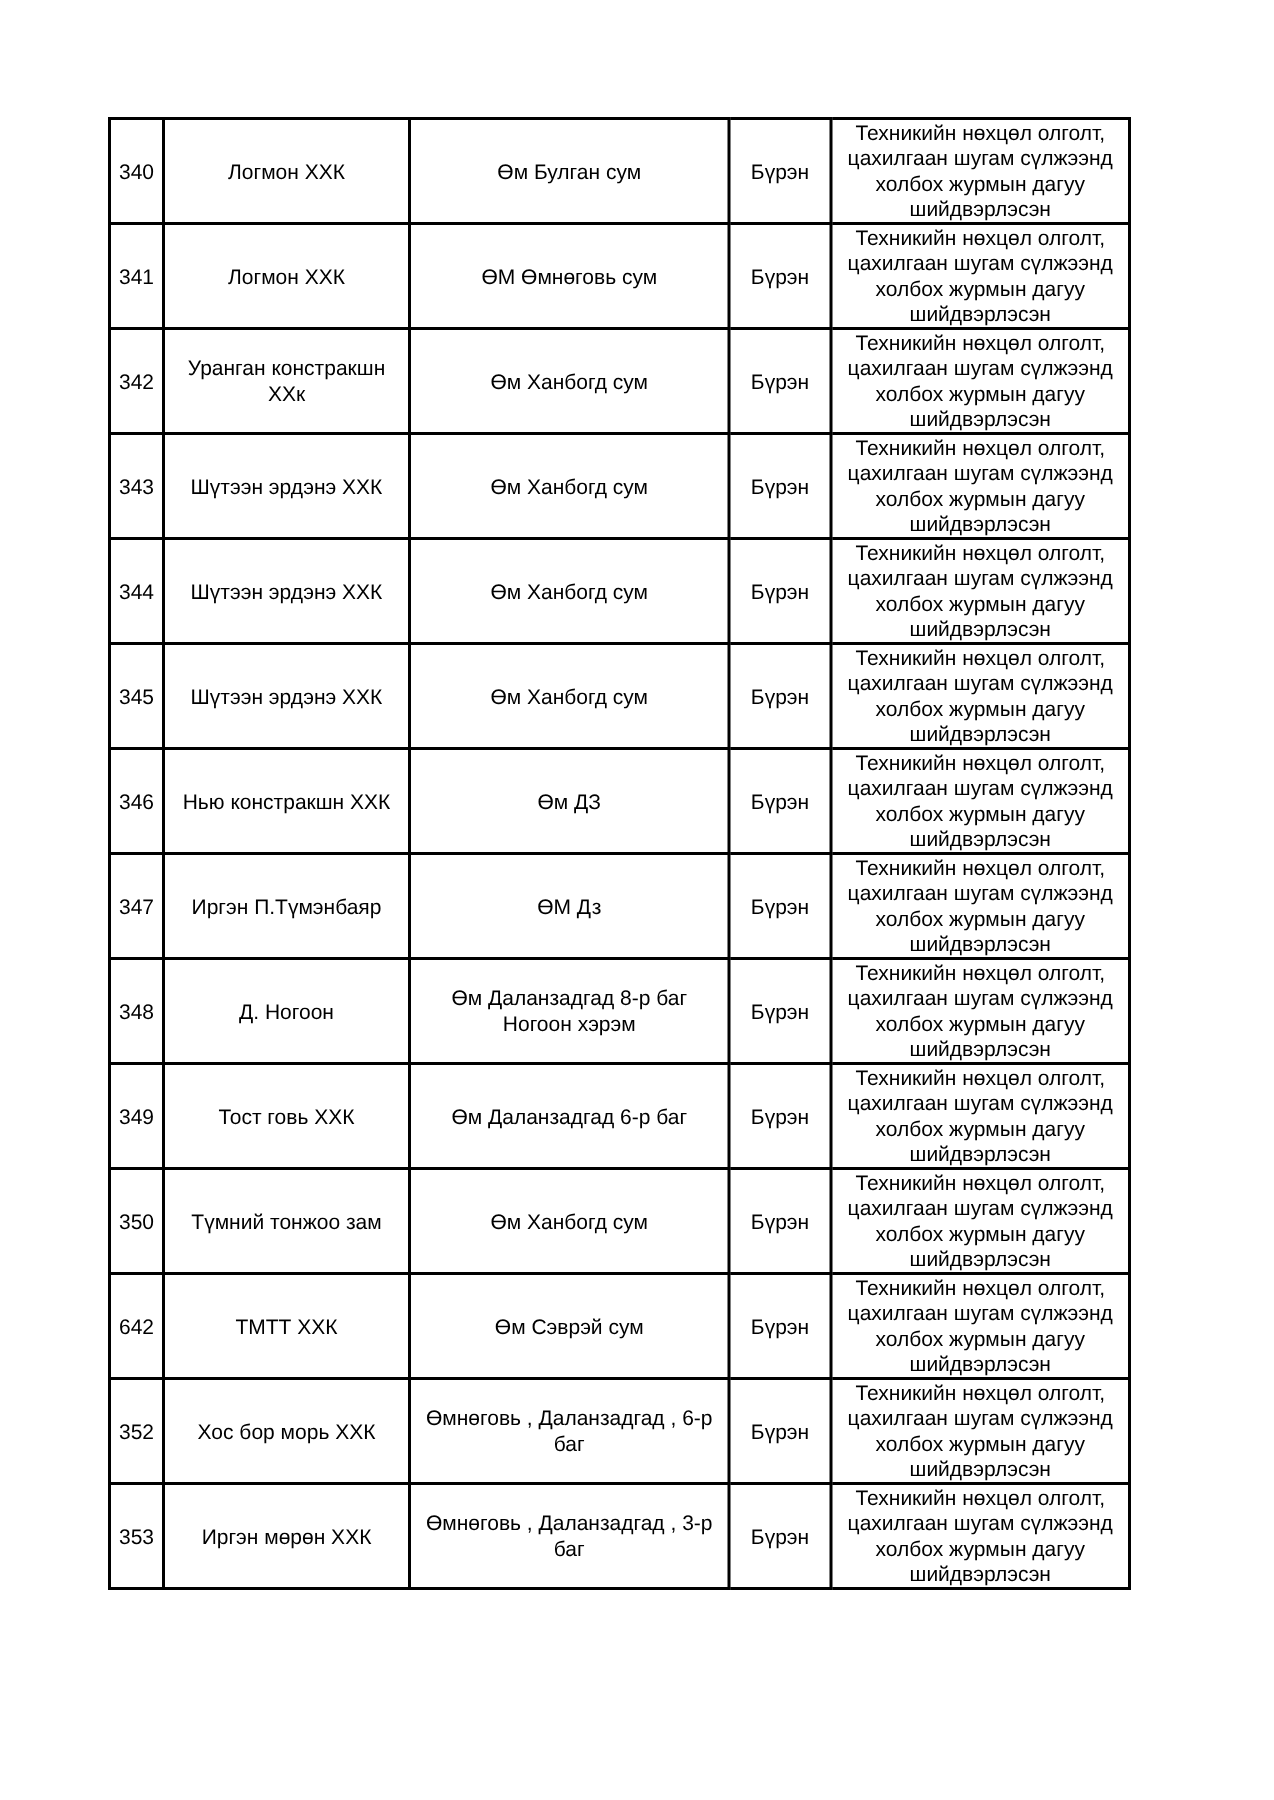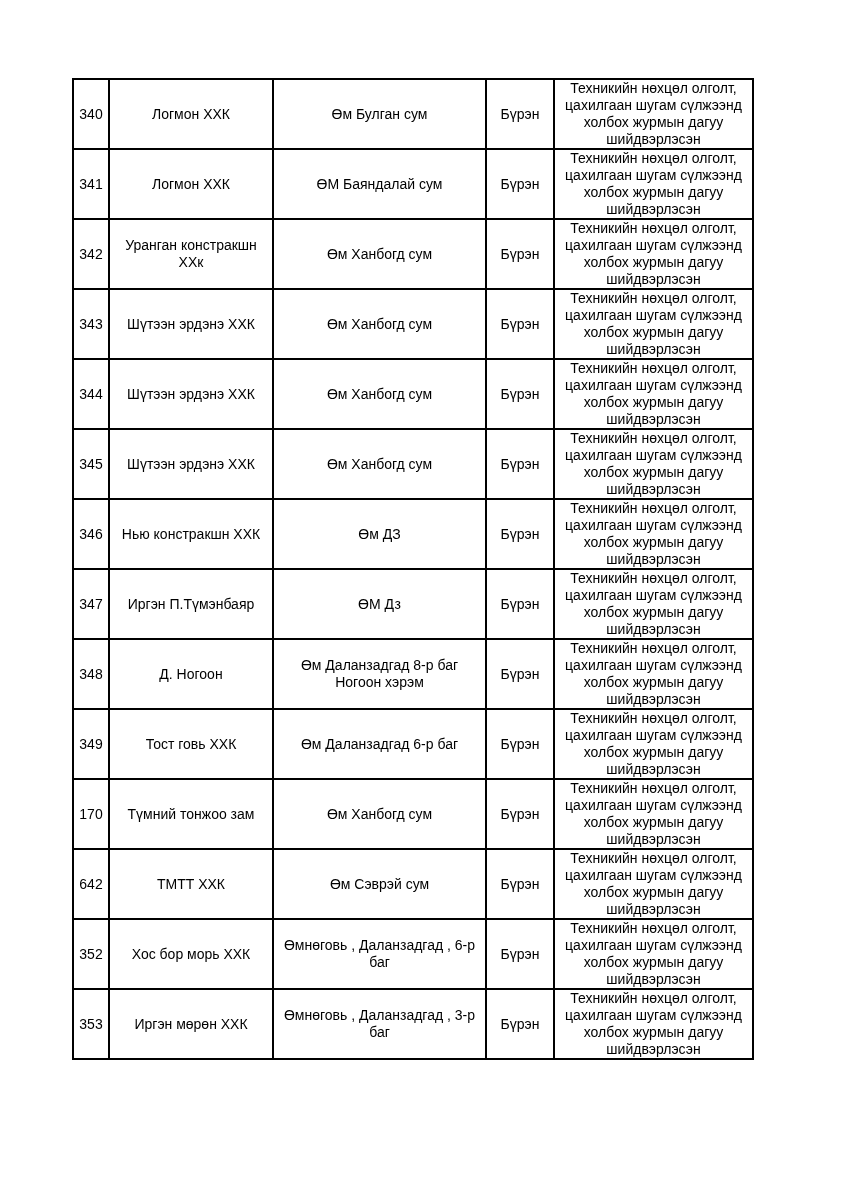--- a/index.html
+++ b/index.html
@@ -53,21 +53,21 @@
     <td class="col-location">Өм Булган сум</td>
     <td class="col-status">Бүрэн</td>
     <td class="col-resolution">Техникийн нөхцөл олголт,
 цахилгаан шугам сүлжээнд
 холбох журмын дагуу
 шийдвэрлэсэн</td>
   </tr>
         <tr>
     <td class="col-num">341</td>
     <td class="col-name">Логмон ХХК</td>
-    <td class="col-location">ӨМ Баяндалай сум</td>
+    <td class="col-location">ӨМ Өмнөговь сум</td>
     <td class="col-status">Бүрэн</td>
     <td class="col-resolution">Техникийн нөхцөл олголт,
 цахилгаан шугам сүлжээнд
 холбох журмын дагуу
 шийдвэрлэсэн</td>
   </tr>
         <tr>
     <td class="col-num">342</td>
     <td class="col-name">Уранган констракшн
 ХХк</td>
@@ -143,21 +143,21 @@
     <td class="col-num">349</td>
     <td class="col-name">Тост говь ХХК</td>
     <td class="col-location">Өм Даланзадгад 6-р баг</td>
     <td class="col-status">Бүрэн</td>
     <td class="col-resolution">Техникийн нөхцөл олголт,
 цахилгаан шугам сүлжээнд
 холбох журмын дагуу
 шийдвэрлэсэн</td>
   </tr>
         <tr>
-    <td class="col-num">170</td>
+    <td class="col-num">350</td>
     <td class="col-name">Түмний тонжоо зам</td>
     <td class="col-location">Өм Ханбогд сум</td>
     <td class="col-status">Бүрэн</td>
     <td class="col-resolution">Техникийн нөхцөл олголт,
 цахилгаан шугам сүлжээнд
 холбох журмын дагуу
 шийдвэрлэсэн</td>
   </tr>
         <tr>
     <td class="col-num">642</td>

